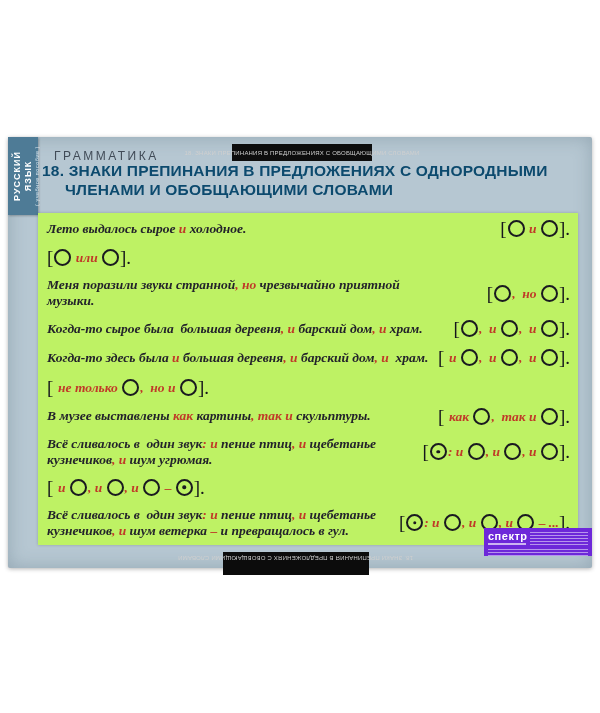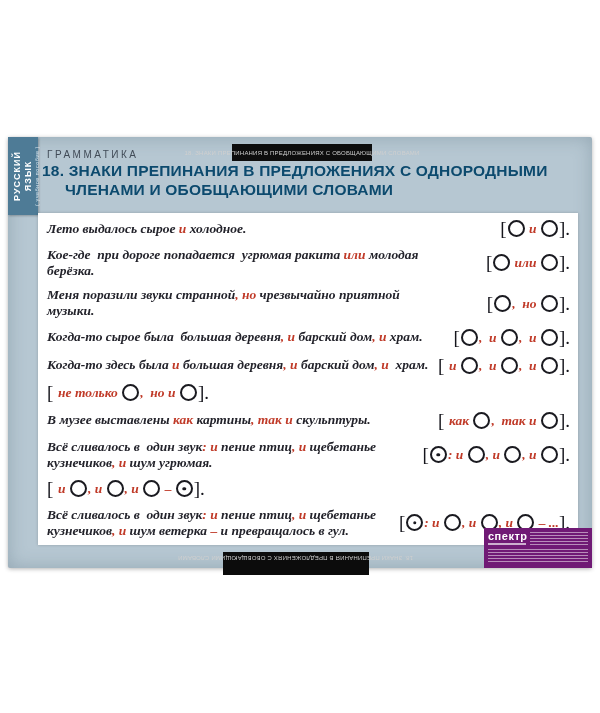--- a/index.html
+++ b/index.html
@@ -17,42 +17,42 @@
   .bottom-tab span{color:#cfcfcf;font-size:6px;letter-spacing:.2px;white-space:nowrap;
                    transform:rotate(180deg);margin-top:3px;}
   
   .vtab{position:absolute;left:0;top:0;width:30px;height:78px;background:#4e7b96;
         box-shadow:1px 1px 2px rgba(0,0,0,.25);}
   .vtab-inner{position:absolute;width:78px;height:30px;left:50%;top:50%;
               transform:translate(-50%,-50%) rotate(-90deg);text-align:center;color:#fff;}
   .vtab-title{font-size:9px;font-weight:bold;letter-spacing:1px;line-height:11px;margin-top:4px;}
   .vtab-sub{font-size:5.5px;color:#d6e4ed;letter-spacing:.5px;line-height:7px;}
   
-  .kicker{position:absolute;left:39px;top:12px;font-size:10px;letter-spacing:2.5px;color:#414b57;}
+  .kicker{position:absolute;left:46px;top:12px;font-size:12px;letter-spacing:2.5px;color:#414b57;}
   .title{position:absolute;left:34px;top:24px;width:540px;color:#0c4a6e;font-weight:bold;
          font-size:15.5px;line-height:19px;letter-spacing:.2px;}
   .title .l2{display:block;padding-left:23px;}
   
-  .panel{position:absolute;left:30px;top:76px;width:540px;height:332px;background:#ffffff;
+  .panel{position:absolute;left:30px;top:76px;width:540px;height:332px;background:#bef264;
          box-sizing:border-box;padding:6px 8px 6px 9px;
          display:flex;flex-direction:column;justify-content:space-between;
          box-shadow:0 0 3px rgba(0,0,0,.2);}
   .row{display:flex;align-items:center;justify-content:space-between;gap:6px;}
   .sentence{flex:1 1 auto;font-family:"Liberation Serif",serif;font-style:italic;font-weight:bold;
             font-size:13.5px;line-height:16px;color:#23232b;white-space:pre-wrap;}
   .sentence .red{color:#c03a28;}
   .scheme{flex:0 0 auto;display:flex;align-items:center;font-family:"Liberation Serif",serif;}
   .stx{white-space:pre;font-size:19px;line-height:19px;color:#15151c;}
   .stx.red{font-size:13.5px;font-style:italic;font-weight:bold;color:#c03a28;}
   .circle{display:inline-block;width:13px;height:13px;border:2.2px solid #1a1a20;
           border-radius:50%;position:relative;flex:0 0 auto;margin:0 1px;background:transparent;}
   .circle.gen::after{content:"";position:absolute;width:3.5px;height:3.5px;background:#1a1a20;
           border-radius:50%;left:50%;top:50%;transform:translate(-50%,-50%);}
   
-  .logo{position:absolute;left:476px;top:391px;width:108px;height:40px;background:#701a75;
+  .logo{position:absolute;left:476px;top:391px;width:108px;height:28px;background:#6d28d9;
         box-sizing:border-box;padding:3px 4px;overflow:hidden;}
   .logo .brand{color:#ffffff;font-weight:bold;font-size:11px;letter-spacing:.5px;line-height:11px;}
   .fineprint{background:repeating-linear-gradient(to bottom,rgba(255,255,255,.5) 0 1px,transparent 1px 3px);}
   .fp-right{position:absolute;right:4px;top:4px;width:34px;height:14px;}
   .fp-mid{position:absolute;left:46px;top:4px;width:24px;height:14px;}
   .fp-bottom{position:absolute;left:4px;top:21px;width:100px;height:15px;}
   .brand-underline{position:absolute;left:4px;top:15px;width:38px;height:2px;background:rgba(255,255,255,.65);}
 </style>
 </head>
 <body>
@@ -83,22 +83,20 @@
           <div class="sentence"><span class="">Лето выдалось сырое </span><span class="red">и</span><span class=""> холодное.</span></div>
           <div class="scheme">
             <span class="stx">[</span>
             <span class="circle"></span>
             <span class="stx red"> и </span>
             <span class="circle"></span>
             <span class="stx">].</span>
           </div>
         </div>
         <div class="row">
-          <div class="sentence"><span class="">Кое-где  при дороге попадается  угрюмая ракита </span><span class="red">или</span><span class=""> молодая
-берёзка.</span></div>
           <div class="scheme">
             <span class="stx">[</span>
             <span class="circle"></span>
             <span class="stx red"> или </span>
             <span class="circle"></span>
             <span class="stx">].</span>
           </div>
         </div>
         <div class="row">
           <div class="sentence"><span class="">Меня поразили звуки странной</span><span class="red">, но</span><span class=""> чрезвычайно приятной

